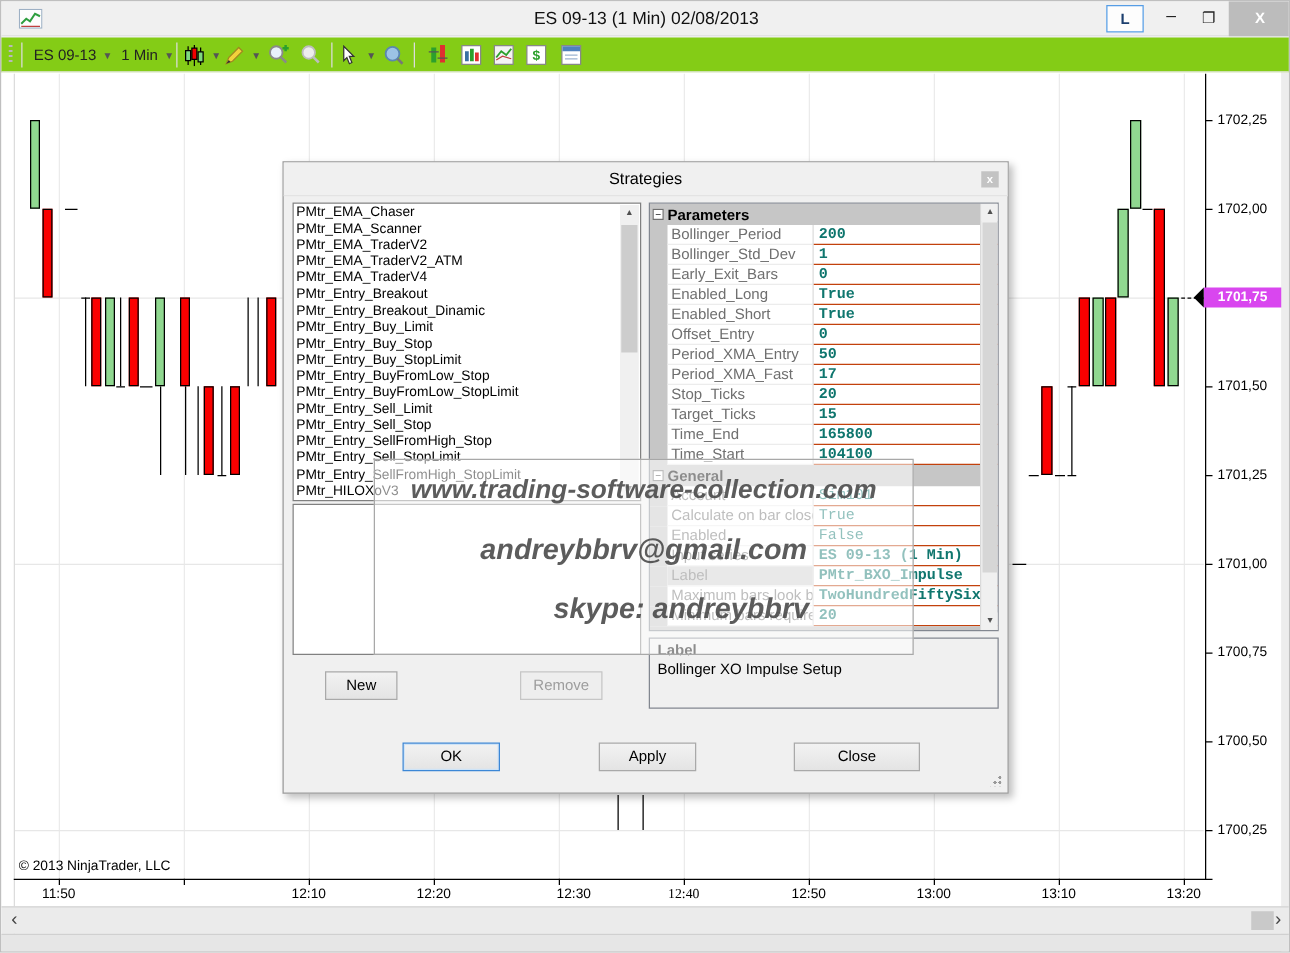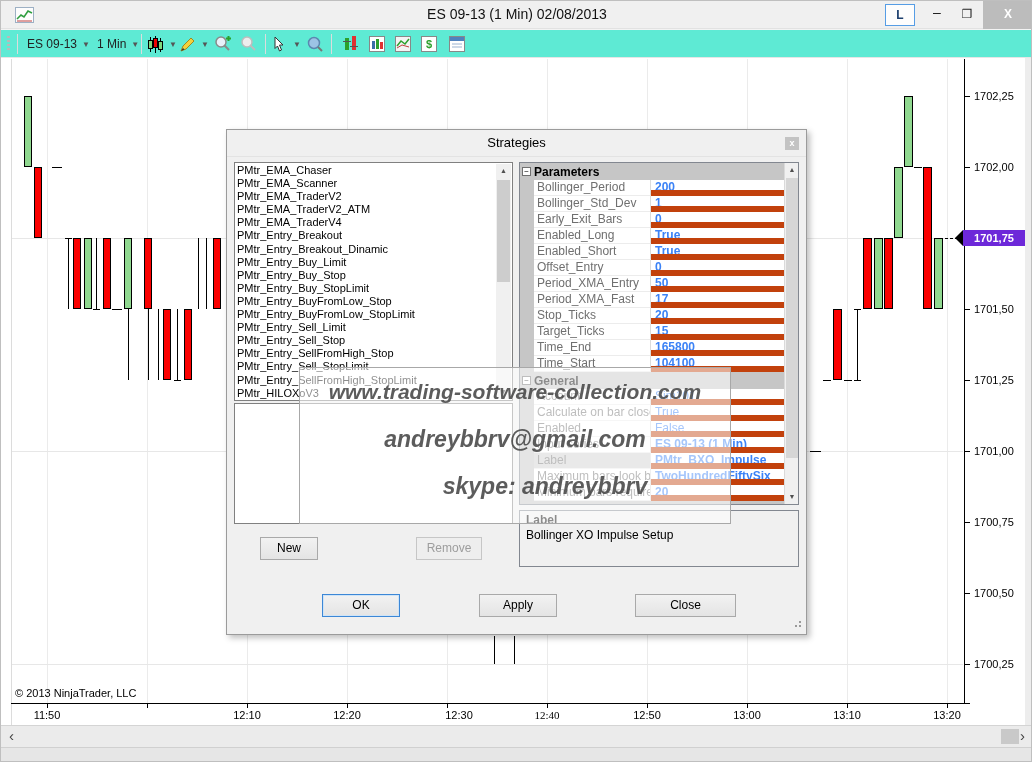--- a/index.html
+++ b/index.html
@@ -11,21 +11,21 @@
   #titlebar { position:absolute; left:0; top:0; width:1032px; height:28px; background:#f0f0f0; border-bottom:1px solid #e2e2e2; }
   #win-icon { position:absolute; left:14px; top:6px; }
   #win-title { position:absolute; left:0; right:0; top:5px; text-align:center; font-size:14px; color:#111; }
   .cap-btn { position:absolute; top:0; height:28px; text-align:center; cursor:default; }
   #link-btn { left:884px; top:3px; width:30px; height:22px; background:#fdfdfd; border:1px solid #569de5; color:#1c3f6e; font-weight:bold; font-size:12px; line-height:20px; }
   #min-btn  { left:922px; width:28px; font-size:14px; color:#222; line-height:22px; }
   #max-btn  { left:952px; width:28px; font-size:12px; color:#222; line-height:26px; }
   #close-btn{ left:982px; width:50px; background:#bcbcbc; color:#fff; font-weight:bold; font-size:12px; line-height:27px; }
 
   
-  #toolbar { position:absolute; left:0; top:29px; width:1032px; height:28px; background:#5eead4; border-bottom:1px solid #e6e6e6; }
+  #toolbar { position:absolute; left:0; top:29px; width:1032px; height:28px; background:#84cc16; border-bottom:1px solid #e6e6e6; }
   .tb { position:absolute; top:2px; height:24px; display:flex; align-items:center; font-size:12px; color:#222; }
   .tb .dd { font-size:8px; color:#555; margin-left:5px; }
   .tsep { position:absolute; top:4px; width:1px; height:20px; background:#dcdcdc; }
   #tb-grip { position:absolute; left:6px; top:6px; width:3px; height:16px;
      background:repeating-linear-gradient(#b9b9b9 0 2px, transparent 2px 4px); }
   .tbtn { justify-content:center; }
 
   
   #chart-bg { position:absolute; left:0; top:57px; width:1024px; height:690px; background:#ffffff; }
   #chart-left-border { position:absolute; left:10px; top:58px; width:1px; height:688px; background:#dcdcdc; }
@@ -38,21 +38,21 @@
   .plabel { position:absolute; left:973px; font-size:11px; color:#000; transform:translateY(-50%); }
   .ttick { position:absolute; top:702px; width:1px; height:5px; background:#000; }
   .tlabel { position:absolute; top:708px; width:44px; margin-left:-22px; text-align:center; font-size:11px; color:#000; }
   #copyright { position:absolute; left:14px; top:686px; font-size:11px; color:#000; }
 
   .candle { position:absolute; border:1px solid #000; }
   .candle.up { background:#90d890; }
   .candle.down { background:#fa0000; }
   .wick { position:absolute; width:1px; background:#000; }
   .cap, .ocdash { position:absolute; height:1px; background:#000; }
-  #price-marker { position:absolute; left:962px; top:229px; width:62px; height:16px; background:#6d28d9; color:#fff;
+  #price-marker { position:absolute; left:962px; top:229px; width:62px; height:16px; background:#d946ef; color:#fff;
       font-size:11px; font-weight:bold; text-align:center; line-height:16px; z-index:5; }
   #price-marker:before { content:""; position:absolute; left:-8px; top:0;
       border-top:8px solid transparent; border-bottom:8px solid transparent; border-right:8px solid #000; }
 
   
   #hscroll { position:absolute; left:0; top:724px; width:1032px; height:22px; background:#ebebeb; border-top:1px solid #d4d4d4; }
   #hs-left { position:absolute; left:8px; top:1px; font-size:15px; color:#444; }
   #hs-right { position:absolute; right:8px; top:1px; font-size:15px; color:#444; }
   #hs-thumb { position:absolute; left:1000px; top:3px; width:18px; height:15px; background:#c9c9c9; }
   #bottom-strip { position:absolute; left:0; top:746px; width:1032px; height:16px; background:#e6e6e6; border-top:1px solid #d0d0d0; }
@@ -78,22 +78,22 @@
       border:1px solid #828790; overflow:hidden; }
   .cat-row { position:relative; display:flex; align-items:center; height:17px; background:#c6c6c6;
       font-size:12px; font-weight:bold; color:#000; }
   .expander { width:9px; height:9px; margin:0 3px 0 2px; background:#fff; border:1px solid #707070;
       font-size:8px; line-height:7px; text-align:center; color:#000; font-weight:normal; }
   .prow { display:flex; height:16px; font-size:12px; }
   .pind { width:14px; background:#c6c6c6; flex:none; }
   .plab { width:117px; flex:none; color:#6f6f6f; padding-left:3px; line-height:15px; white-space:nowrap;
       overflow:hidden; border-right:1px solid #dcdcdc; border-bottom:1px solid #ececec; }
   .plab.sel { background:#cfcfcf; }
-  .pval { flex:1; color:#3b82f6; padding-left:4px; line-height:15px; white-space:nowrap; overflow:hidden;
-      border-bottom:6px solid #c2410c; }
+  .pval { flex:1; color:#0f766e; padding-left:4px; line-height:15px; white-space:nowrap; overflow:hidden;
+      border-bottom:1px solid #c2410c;font-family:Liberation Mono, monospace; }
   .pval.b { font-weight:bold; }
   #grid-scroll { position:absolute; right:0px; top:0px; width:14px; height:341px; background:#f0f0f0; border-left:1px solid #dadada; }
   #grid-thumb { position:absolute; left:1px; top:15px; width:12px; height:280px; background:#d6d6d6; }
 
   #desc-box { position:absolute; left:292px; top:380px; width:280px; height:57px; background:#f0f0f0;
       border:1px solid #828790; padding:2px 6px; }
   #desc-title { font-size:12px; font-weight:bold; color:#000; }
   #desc-text { font-size:12px; color:#000; margin-top:1px; }
 
   .btn { position:absolute; height:23px; background:linear-gradient(#f2f2f2,#e4e4e4); border:1px solid #a9a9a9;

